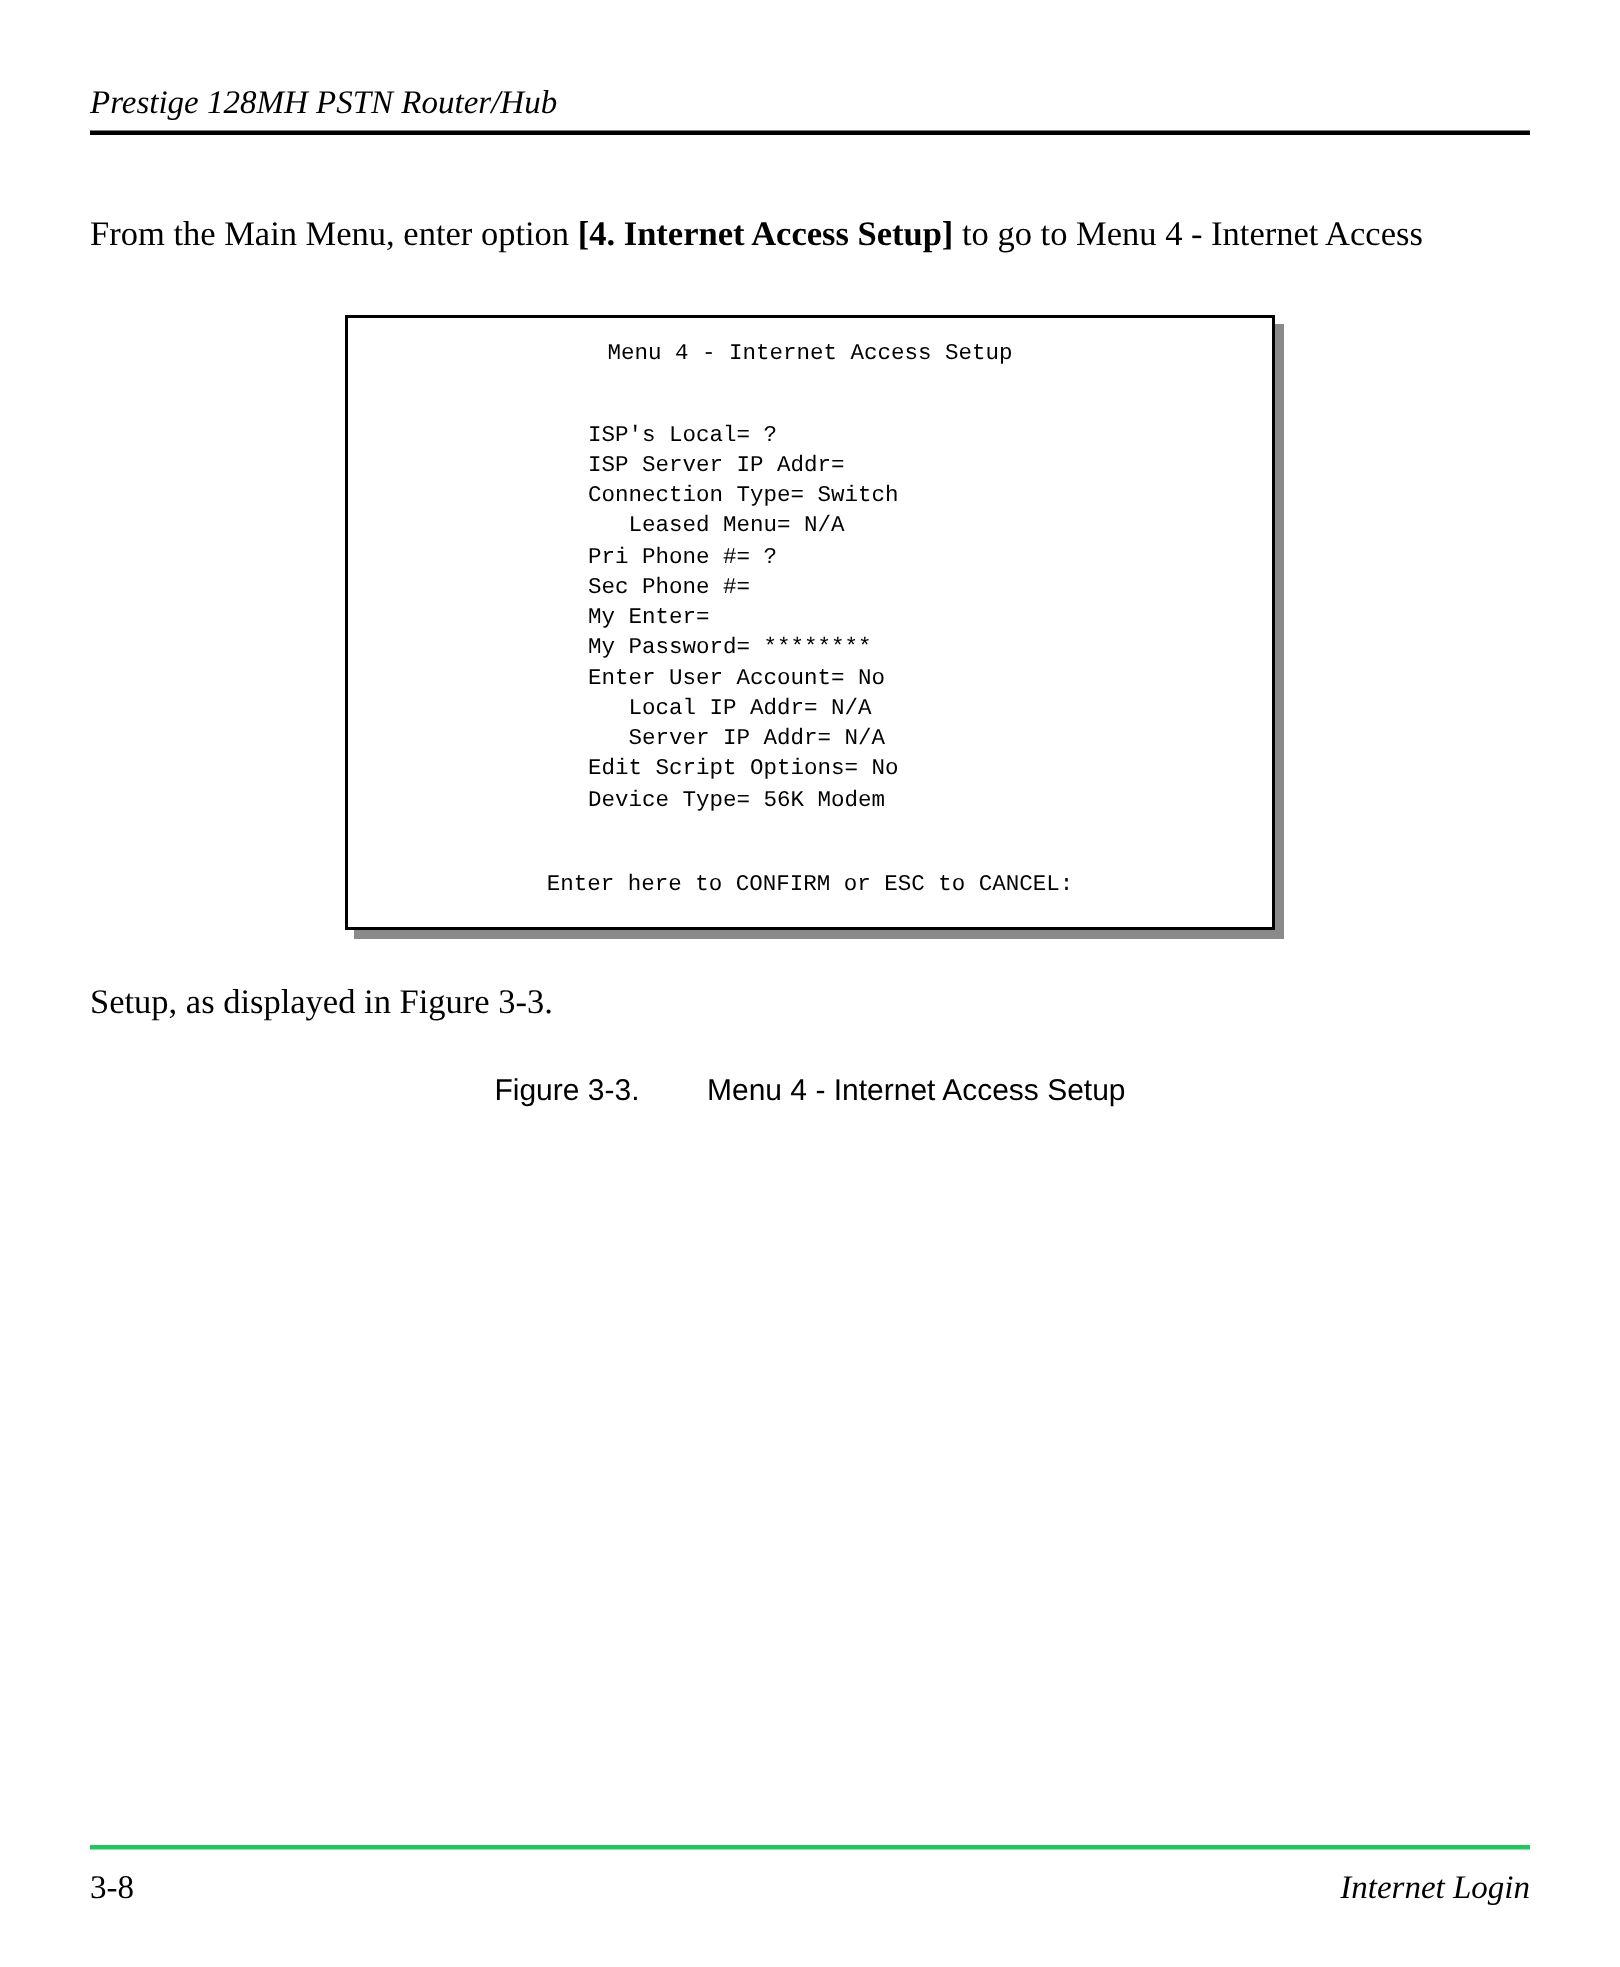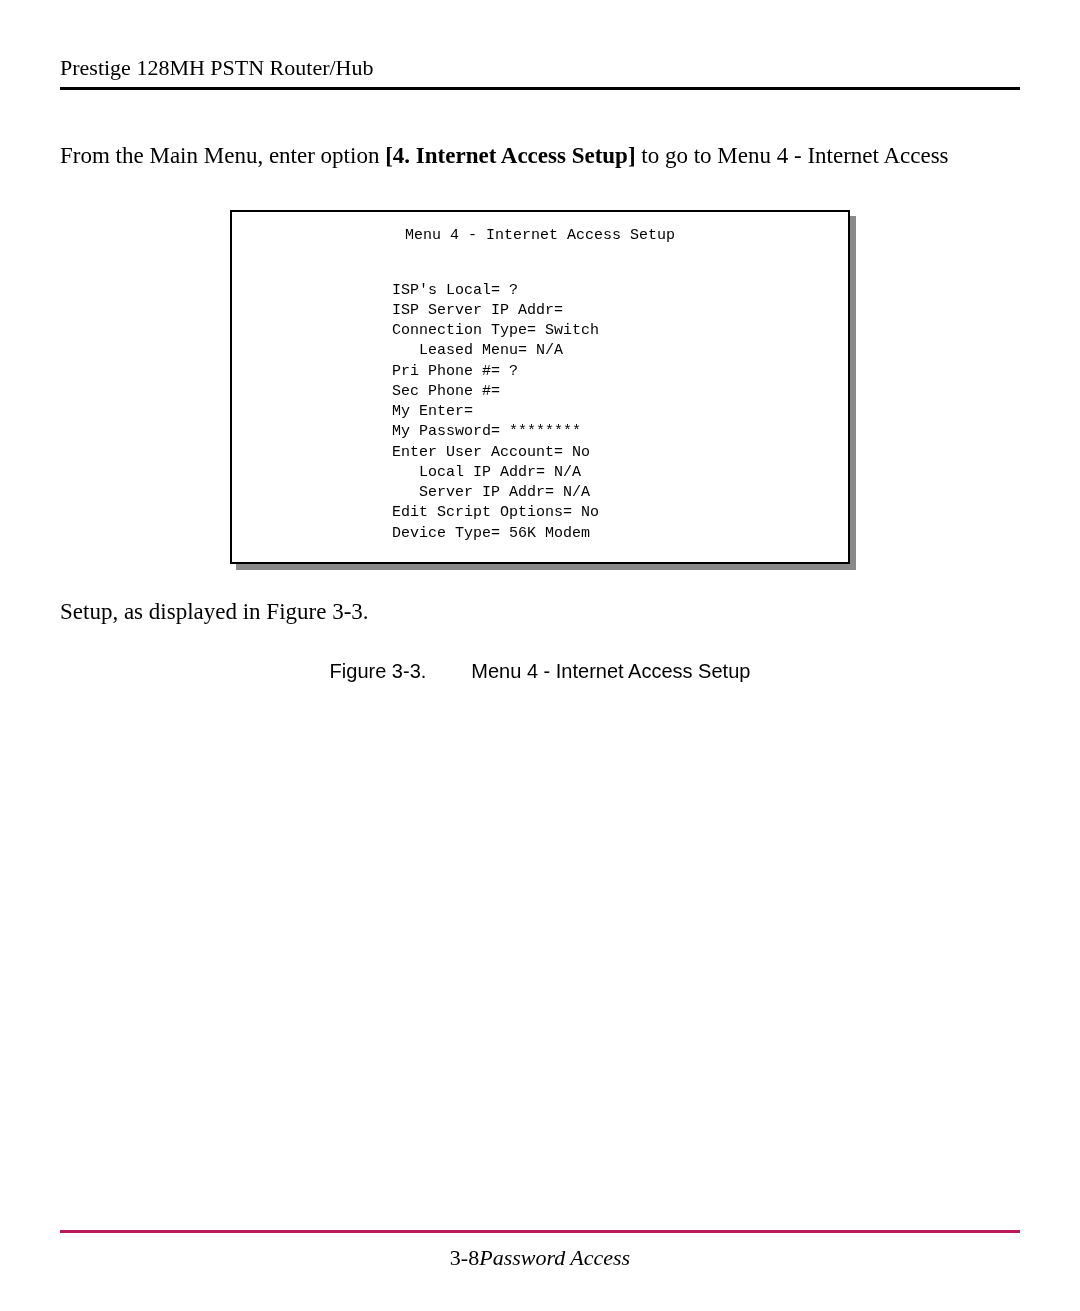--- a/index.html
+++ b/index.html
@@ -10,20 +10,21 @@
     body {
       width: 1080px;
       height: 1311px;
       background: #ffffff;
       font-family: "Times New Roman", Times, serif;
       color: #000000;
       padding: 55px 60px 40px 60px;
       position: relative;
     }
     .header {
+      font-style: italic;
       font-size: 22px;
       padding-bottom: 6px;
       border-bottom: 3px solid #000;
       margin-bottom: 50px;
     }
     .intro {
       font-size: 23px;
       line-height: 1.4;
       margin-bottom: 38px;
       margin-top: 40px;
@@ -87,24 +88,24 @@
     }
     .figure-caption .fig-num {
       display: inline-block;
       margin-right: 45px;
     }
     .footer {
       position: absolute;
       bottom: 40px;
       left: 60px;
       right: 60px;
-      border-top: 3px solid #be185d;
+      border-top: 3px solid #22c55e;
       padding-top: 12px;
       display: flex;
-      justify-content: center;
+      justify-content: space-between;
       font-size: 22px;
     }
     .footer .page-num {
       font-family: "Times New Roman", Times, serif;
     }
     .footer .section {
       font-style: italic;
     }
   </style>
 </head>
@@ -129,26 +130,27 @@
 <span>   Leased Menu= N/A</span>
 <span>Pri Phone #= ?</span>
 <span>Sec Phone #=</span>
 <span>My Enter=</span>
 <span>My Password= ********</span>
 <span>Enter User Account= No</span>
 <span>   Local IP Addr= N/A</span>
 <span>   Server IP Addr= N/A</span>
 <span>Edit Script Options= No</span>
 <span>Device Type= 56K Modem</span></div>
+      <div class="menu-footer">Enter here to CONFIRM or ESC to CANCEL:</div>
     </div>
   </div>
 </div>
 
 <div class="after-text">Setup, as displayed in Figure 3-3.</div>
 
 <div class="figure-caption">
   <span class="fig-num">Figure 3-3.</span><span>Menu 4 - Internet Access Setup</span>
 </div>
 
 <div class="footer">
   <span class="page-num">3-8</span>
-  <span class="section">Password Access</span>
+  <span class="section">Internet Login</span>
 </div>
 
 </body></html>

